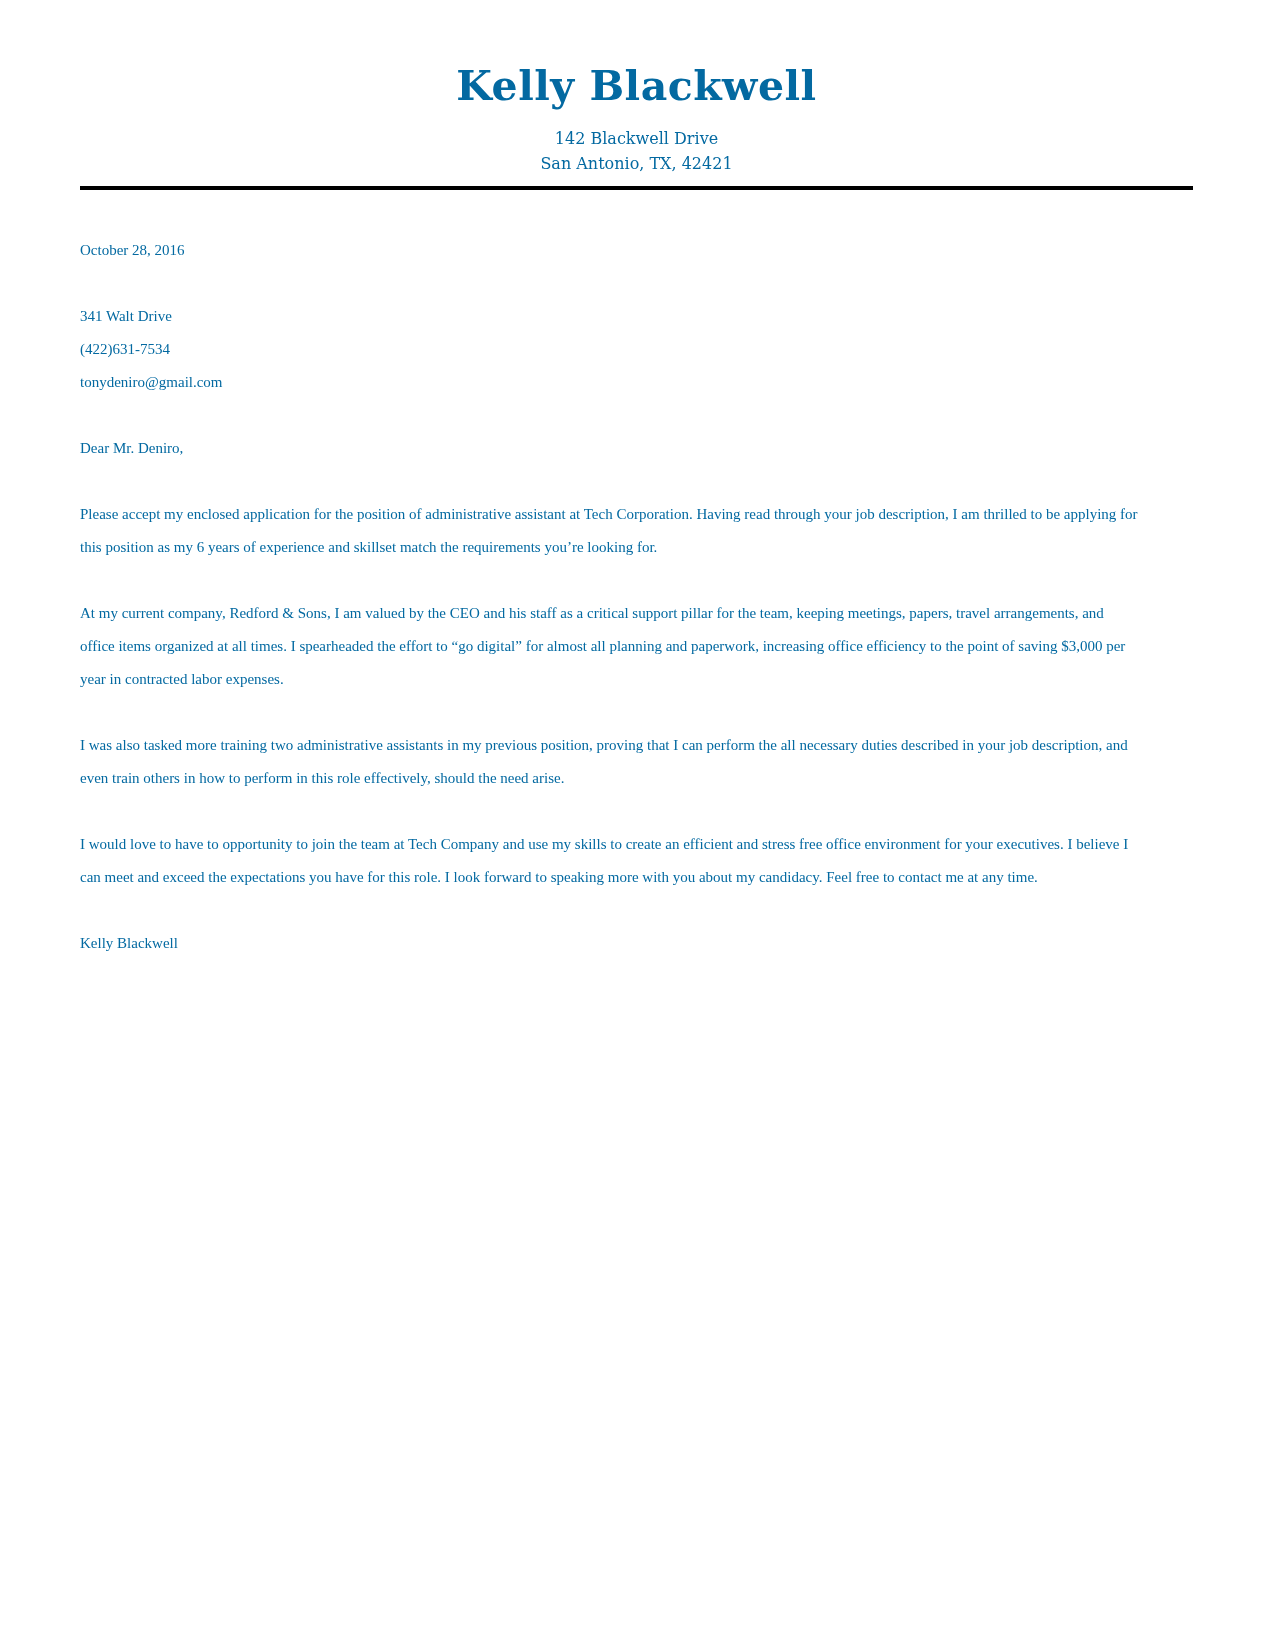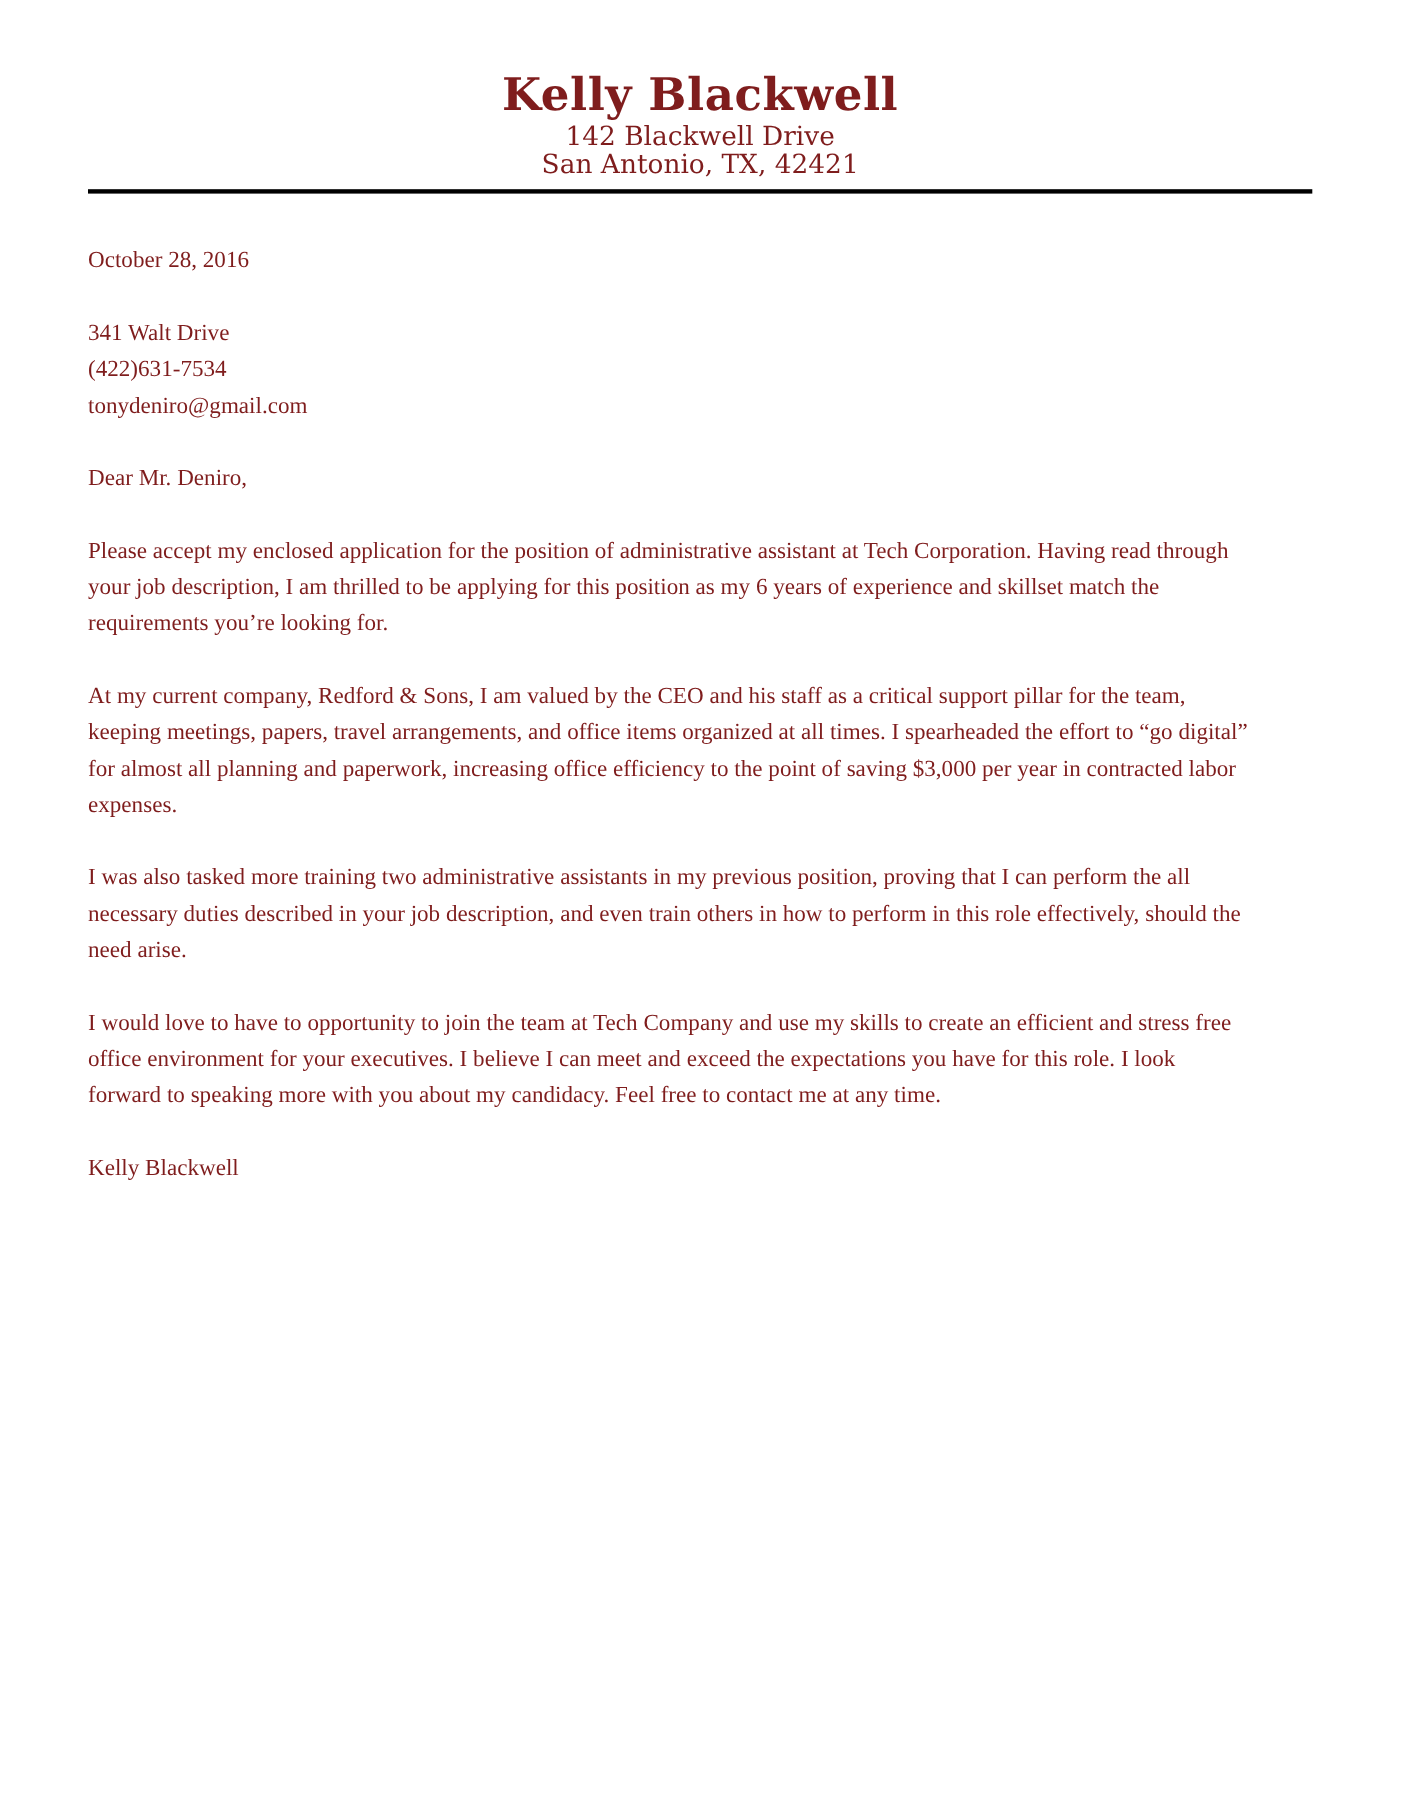--- a/index.html
+++ b/index.html
@@ -5,53 +5,53 @@
   * { margin: 0; padding: 0; box-sizing: border-box; }
   html, body {
     background: #ffffff;
   }
   .page {
     position: relative;
     width: 1275px;
     height: 1650px;
     margin: 0 auto;
     background: #ffffff;
-    color: #7f1d1d;
+    color: #0369a1;
     font-family: "Liberation Serif", serif;
     overflow: hidden;
   }
   .inner {
     padding: 62px 82px 0 80px;
   }
   
   .letterhead {
     text-align: center;
     font-family: "DejaVu Serif", serif;
   }
   .sender-name {
     font-size: 41px;
     font-weight: bold;
     line-height: 48px;
     letter-spacing: 0.5px;
   }
   .sender-contact {
-    margin-top: 2px;
-    font-size: 24px;
+    margin-top: 16px;
+    font-size: 16px;
     line-height: 25px;
   }
   .header-divider {
     border: none;
     border-top: 4px solid #000000;
     margin-top: 10px;
     width: 100%;
   }
   
   .letter-body {
     margin-top: 44px;
-    font-size: 21px;
+    font-size: 15px;
     line-height: 33px;
     max-width: 1060px;
   }
   .letter-body p,
   .letter-body .block {
     margin-top: 33px;
   }
   .letter-body .first {
     margin-top: 0;
   }

